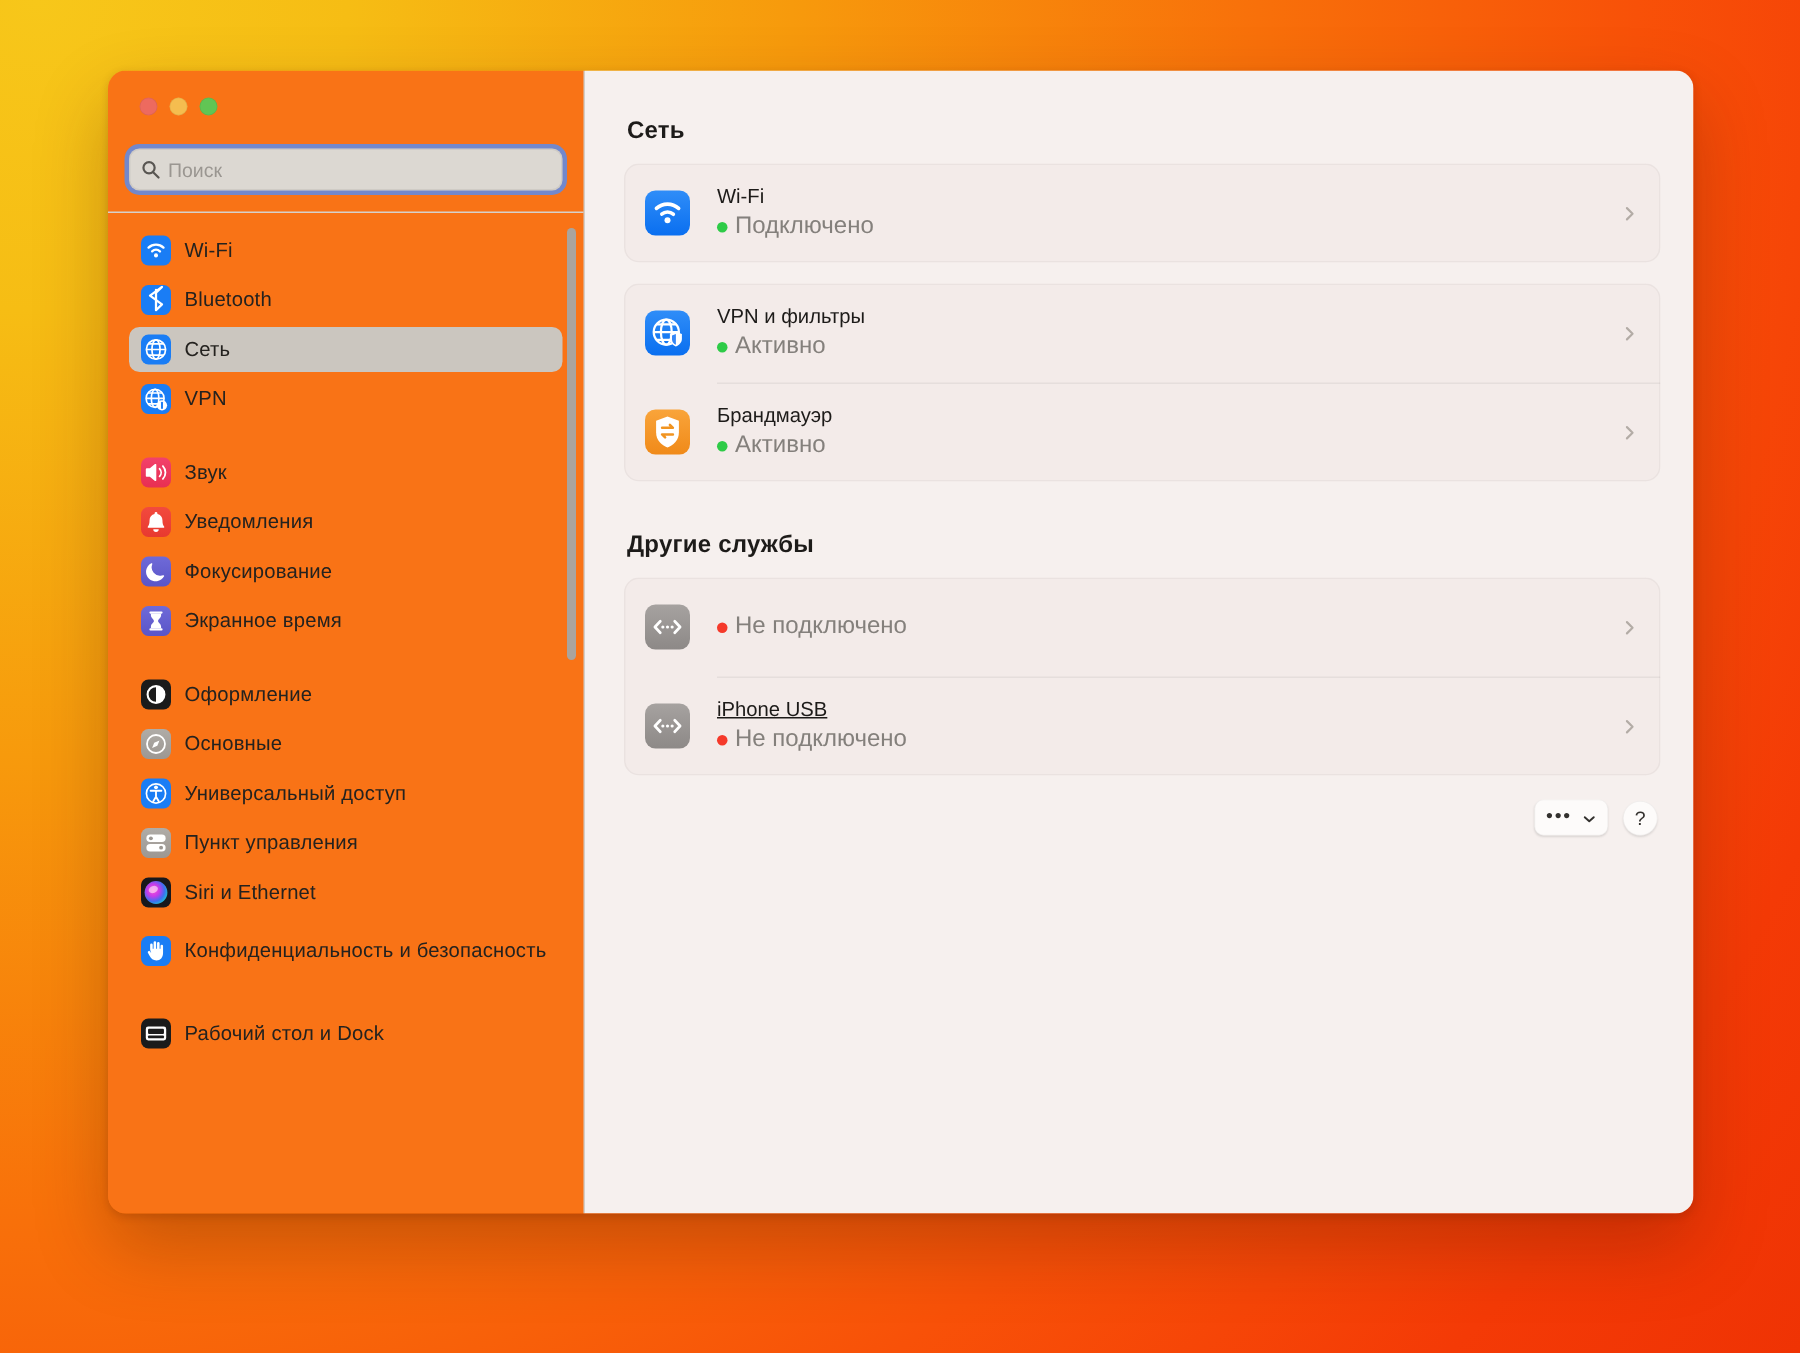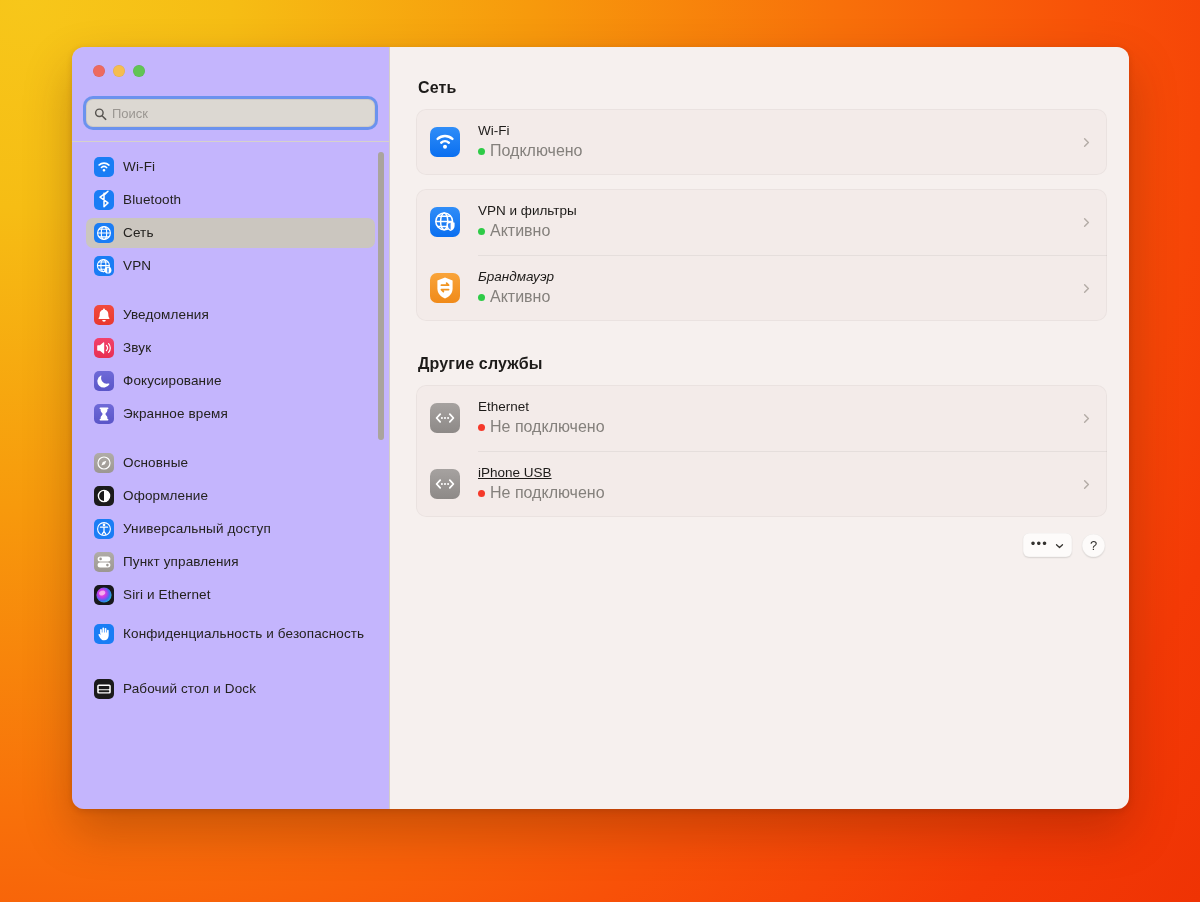--- a/index.html
+++ b/index.html
@@ -26,21 +26,21 @@
     border-radius: 12px;
     overflow: hidden;
     display: flex;
     box-shadow: 0 22px 48px rgba(90, 25, 0, 0.30), 0 2px 6px rgba(90, 25, 0, 0.18);
   }
 
   
   #sidebar {
     width: 318px;
     flex: 0 0 318px;
-    background: #c4b5fd;
+    background: #f97316;
     position: relative;
     display: flex;
     flex-direction: column;
     border-right: 1px solid #d3cec7;
   }
 
   .traffic-lights {
     display: flex;
     gap: 8px;
     padding: 18px 0 0 21px;
@@ -330,43 +330,43 @@
             <circle cx="14" cy="14.2" r="3.4" fill="#fff"></circle>
             <path d="M14 12.4v3.6" stroke="#1a7df5" stroke-width="1.3" stroke-linecap="round"></path>
           </svg>
         </span>
         <span class="sb-label">VPN</span>
       </div>
 
       <div class="sb-gap"></div>
 
       <div class="sb-item">
-        <span class="sb-icon" style="background:linear-gradient(180deg,#f24a3e,#e8392f);">
-          <svg viewBox="0 0 20 20" width="20" height="20" fill="#fff">
-            <path d="M10 3.4a.95.95 0 01.95.95v.35c2.05.43 3.35 2.05 3.35 4.2 0 2.45.45 3.3 1.1 4.05.3.35.05.95-.45.95H5.05c-.5 0-.75-.6-.45-.95.65-.75 1.1-1.6 1.1-4.05 0-2.15 1.3-3.77 3.35-4.2v-.35c0-.52.43-.95.95-.95z"></path>
-            <path d="M8.2 14.9h3.6a1.8 1.8 0 01-3.6 0z"></path>
-          </svg>
-        </span>
-        <span class="sb-label">Уведомления</span>
-      </div>
-
-      <div class="sb-item">
         <span class="sb-icon" style="background:linear-gradient(180deg,#f2416b,#e82f52);">
           <svg viewBox="0 0 20 20" width="20" height="20">
             <path d="M9.3 4.4L5.9 7.2H3.9a.7.7 0 00-.7.7v4.2c0 .39.31.7.7.7h2l3.4 2.8a.55.55 0 00.9-.43V4.83a.55.55 0 00-.9-.43z" fill="#fff"></path>
             <g fill="none" stroke="#fff" stroke-width="1.2" stroke-linecap="round">
               <path d="M12.4 7.5a3.6 3.6 0 010 5"></path>
               <path d="M14.6 5.7a6.3 6.3 0 010 8.6"></path>
             </g>
           </svg>
         </span>
         <span class="sb-label">Звук</span>
       </div>
 
       <div class="sb-item">
+        <span class="sb-icon" style="background:linear-gradient(180deg,#f24a3e,#e8392f);">
+          <svg viewBox="0 0 20 20" width="20" height="20" fill="#fff">
+            <path d="M10 3.4a.95.95 0 01.95.95v.35c2.05.43 3.35 2.05 3.35 4.2 0 2.45.45 3.3 1.1 4.05.3.35.05.95-.45.95H5.05c-.5 0-.75-.6-.45-.95.65-.75 1.1-1.6 1.1-4.05 0-2.15 1.3-3.77 3.35-4.2v-.35c0-.52.43-.95.95-.95z"></path>
+            <path d="M8.2 14.9h3.6a1.8 1.8 0 01-3.6 0z"></path>
+          </svg>
+        </span>
+        <span class="sb-label">Уведомления</span>
+      </div>
+
+      <div class="sb-item">
         <span class="sb-icon" style="background:linear-gradient(180deg,#6f6ad8,#5a55c8);">
           <svg viewBox="0 0 20 20" width="20" height="20" fill="#fff">
             <path d="M13.9 12.6A5.6 5.6 0 017.5 5.1a.5.5 0 00-.68-.62A6.4 6.4 0 1015.4 13.2a.5.5 0 00-.6-.68 5.6 5.6 0 01-.9.08z"></path>
           </svg>
         </span>
         <span class="sb-label">Фокусирование</span>
       </div>
 
       <div class="sb-item">
         <span class="sb-icon" style="background:linear-gradient(180deg,#6f6ad8,#5a55c8);">
@@ -375,37 +375,37 @@
             <rect x="5.6" y="14.9" width="8.8" height="1.5" rx="0.7"></rect>
             <path d="M6.6 5.1h6.8v1.1c0 1.9-2 2.6-2 3.8s2 1.9 2 3.8v1.1H6.6v-1.1c0-1.9 2-2.6 2-3.8s-2-1.9-2-3.8z"></path>
           </svg>
         </span>
         <span class="sb-label">Экранное время</span>
       </div>
 
       <div class="sb-gap"></div>
 
       <div class="sb-item">
+        <span class="sb-icon" style="background:#1b1b1b;">
+          <svg viewBox="0 0 20 20" width="20" height="20">
+            <circle cx="10" cy="10" r="5.6" fill="none" stroke="#fff" stroke-width="1.4"></circle>
+            <path d="M10 4.4a5.6 5.6 0 010 11.2z" fill="#fff"></path>
+          </svg>
+        </span>
+        <span class="sb-label">Оформление</span>
+      </div>
+
+      <div class="sb-item">
         <span class="sb-icon" style="background:linear-gradient(180deg,#b0aca7,#9c9792);">
           <svg viewBox="0 0 20 20" width="20" height="20" fill="none" stroke="#fff" stroke-width="1.2">
             <circle cx="10" cy="10" r="6"></circle>
             <path d="M12.3 7.7l-3.5 1.4-1.4 3.5 3.5-1.4z" fill="#fff" stroke="none"></path>
           </svg>
         </span>
         <span class="sb-label">Основные</span>
-      </div>
-
-      <div class="sb-item">
-        <span class="sb-icon" style="background:#1b1b1b;">
-          <svg viewBox="0 0 20 20" width="20" height="20">
-            <circle cx="10" cy="10" r="5.6" fill="none" stroke="#fff" stroke-width="1.4"></circle>
-            <path d="M10 4.4a5.6 5.6 0 010 11.2z" fill="#fff"></path>
-          </svg>
-        </span>
-        <span class="sb-label">Оформление</span>
       </div>
 
       <div class="sb-item">
         <span class="sb-icon" style="background:#1a7df5;">
           <svg viewBox="0 0 20 20" width="20" height="20">
             <circle cx="10" cy="10" r="6.4" fill="none" stroke="#fff" stroke-width="1.1"></circle>
             <circle cx="10" cy="5.9" r="1.3" fill="#fff"></circle>
             <path d="M6.4 8.2h7.2M10 8.2v4M10 12.2l-1.9 3.2M10 12.2l1.9 3.2" stroke="#fff" stroke-width="1.25" stroke-linecap="round" fill="none"></path>
           </svg>
         </span>
@@ -528,21 +528,21 @@
         <span class="row-icon" style="background:linear-gradient(180deg,#f9a43a,#f08a19);">
           <svg viewBox="0 0 30 30" width="30" height="30">
             <path d="M15 4.6l7.6 2.9v7.7c0 5.4-3.6 8.7-7.6 10.2-4-1.5-7.6-4.8-7.6-10.2V7.5z" fill="#fff"></path>
             <g stroke="#f19420" stroke-width="1.7" stroke-linecap="round" stroke-linejoin="round" fill="none">
               <path d="M11.4 12.2h7.2l-2-2"></path>
               <path d="M18.6 16.6h-7.2l2 2"></path>
             </g>
           </svg>
         </span>
         <span class="row-text">
-          <span class="row-title" style="display:block;font-style:italic;">Брандмауэр</span>
+          <span class="row-title" style="display:block;">Брандмауэр</span>
           <span class="row-status">
             <span class="dot" style="background:#2ecb47;"></span>
             <span>Активно</span>
           </span>
         </span>
         <span class="chevron">
           <svg viewBox="0 0 12 16" width="9" height="13" fill="none" stroke="currentColor" stroke-width="1.9" stroke-linecap="round" stroke-linejoin="round">
             <polyline points="3.5,3 8.5,8 3.5,13"></polyline>
           </svg>
         </span>
@@ -556,21 +556,20 @@
         <span class="row-icon" style="background:linear-gradient(180deg,#a6a2a0,#8d8987);">
           <svg viewBox="0 0 30 30" width="30" height="30" fill="none" stroke="#fff" stroke-width="1.8" stroke-linecap="round" stroke-linejoin="round">
             <polyline points="10.2,11.2 6.6,15 10.2,18.8"></polyline>
             <polyline points="19.8,11.2 23.4,15 19.8,18.8"></polyline>
             <circle cx="11.9" cy="15" r="1.05" fill="#fff" stroke="none"></circle>
             <circle cx="15" cy="15" r="1.05" fill="#fff" stroke="none"></circle>
             <circle cx="18.1" cy="15" r="1.05" fill="#fff" stroke="none"></circle>
           </svg>
         </span>
         <span class="row-text">
-          <span class="row-title" style="display:block;">Ethernet</span>
           <span class="row-status">
             <span class="dot" style="background:#f5392a;"></span>
             <span>Не подключено</span>
           </span>
         </span>
         <span class="chevron">
           <svg viewBox="0 0 12 16" width="9" height="13" fill="none" stroke="currentColor" stroke-width="1.9" stroke-linecap="round" stroke-linejoin="round">
             <polyline points="3.5,3 8.5,8 3.5,13"></polyline>
           </svg>
         </span>

